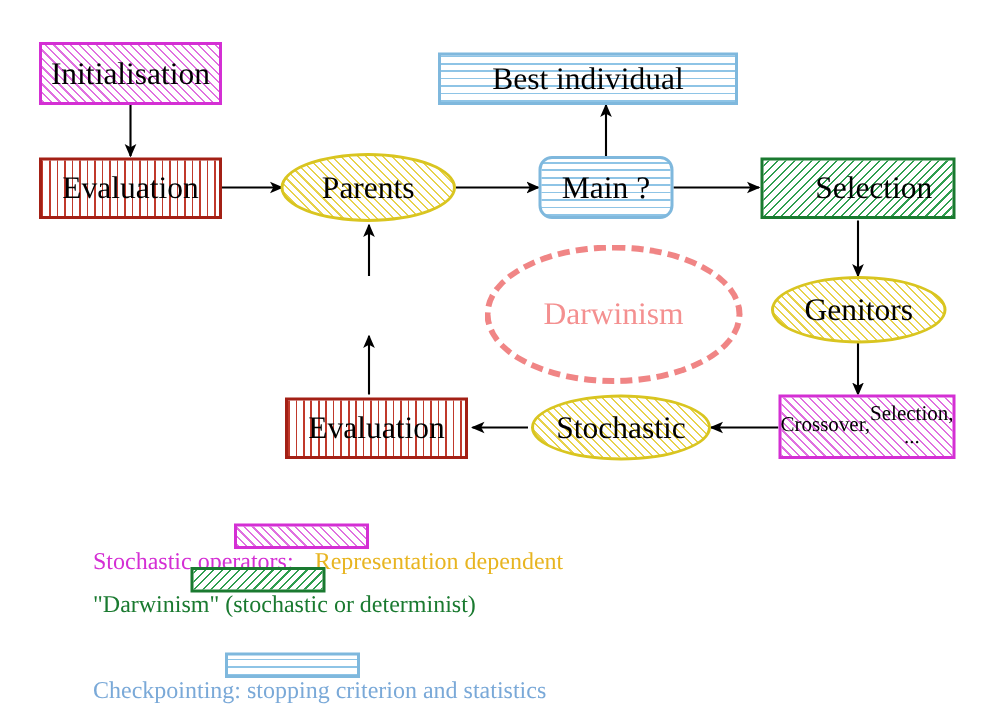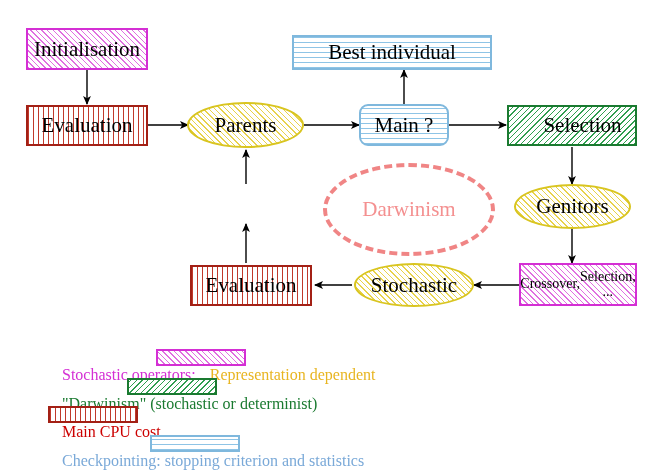--- a/index.html
+++ b/index.html
@@ -192,23 +192,19 @@
     <span class="legend-text">
       <span style="color:#d42fd4;">Stochastic operators:</span><span class="part2" style="color:#e8b521;">Representation dependent</span>
     </span>
   </div>
 
   <div class="legend-row" style="left:26px; top:378px;">
     <span class="swatch box-green hatch-green"></span>
     <span class="legend-text" style="color:#1a7a30;">"Darwinism" (stochastic or determinist)</span>
   </div>
 
-  <div class="legend-row" style="left:26px; top:406px;">
-    <span class="swatch box-red hatch-red-vert"></span>
-    <span class="legend-text" style="color:#cc0000;">Main CPU cost</span>
-  </div>
 
   <div class="legend-row" style="left:26px; top:435px;">
     <span class="swatch box-blue hatch-blue-horiz"></span>
     <span class="legend-text" style="color:#7aa9d8;">Checkpointing: stopping criterion and statistics</span>
   </div>
 
 </div>
 
 </body></html>

